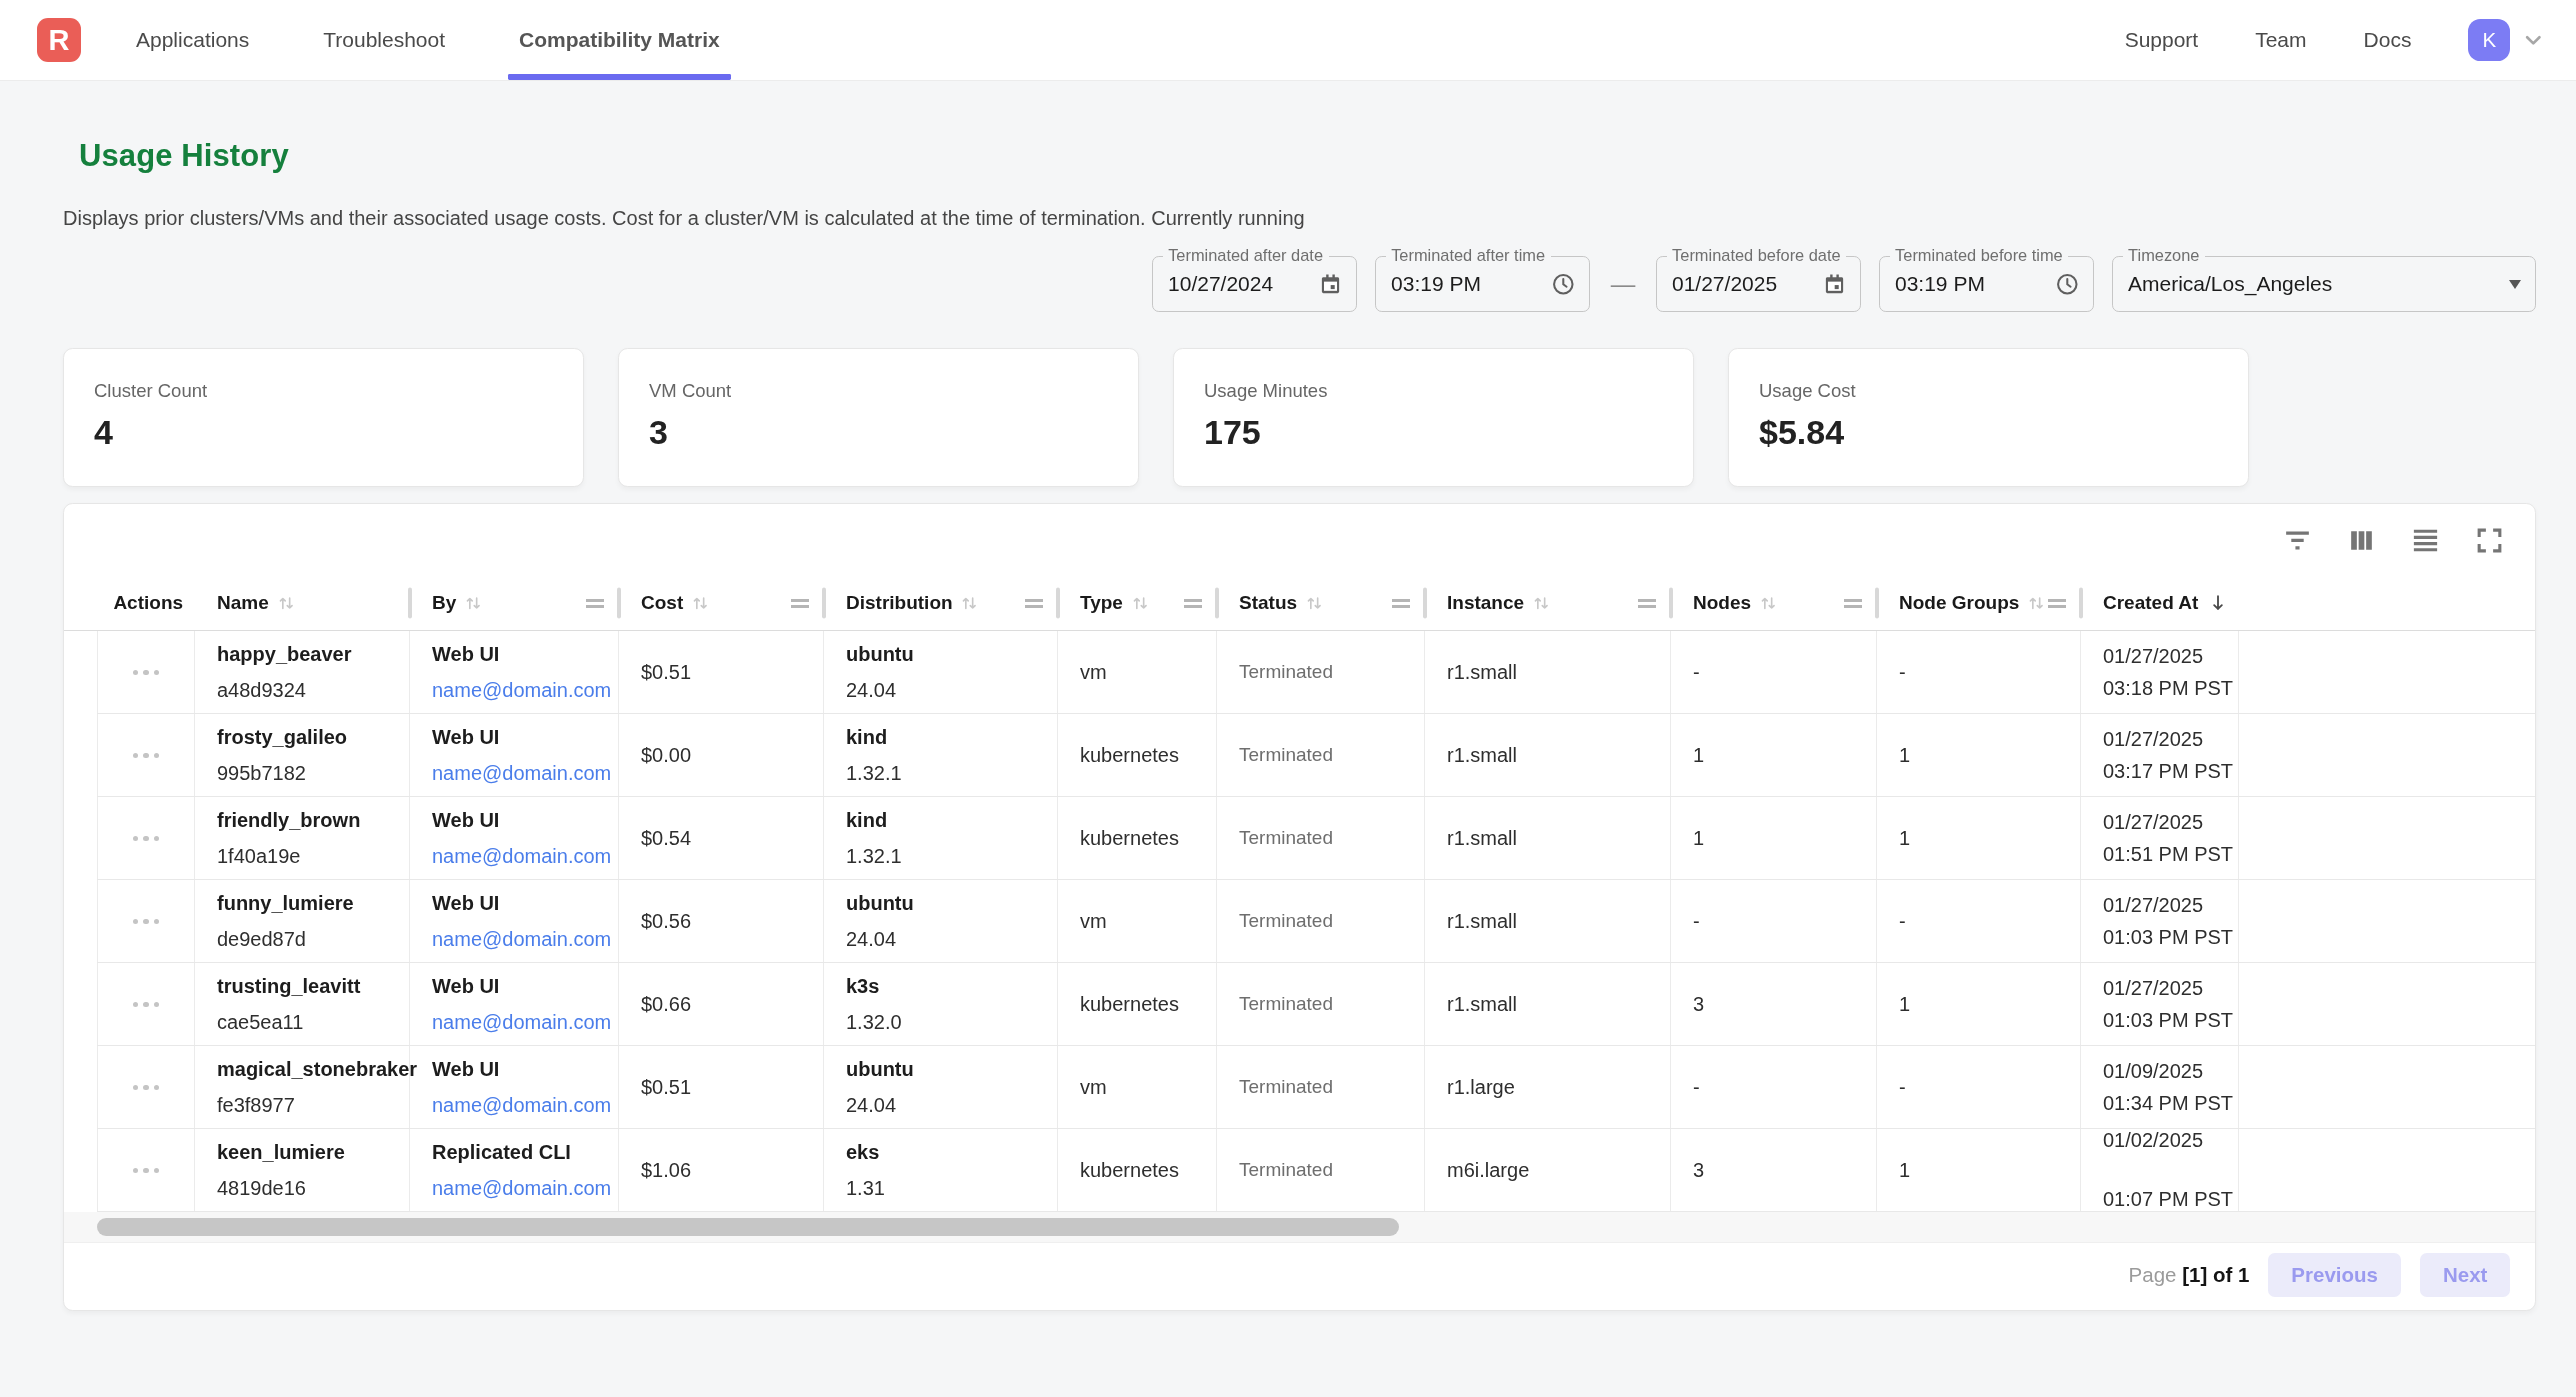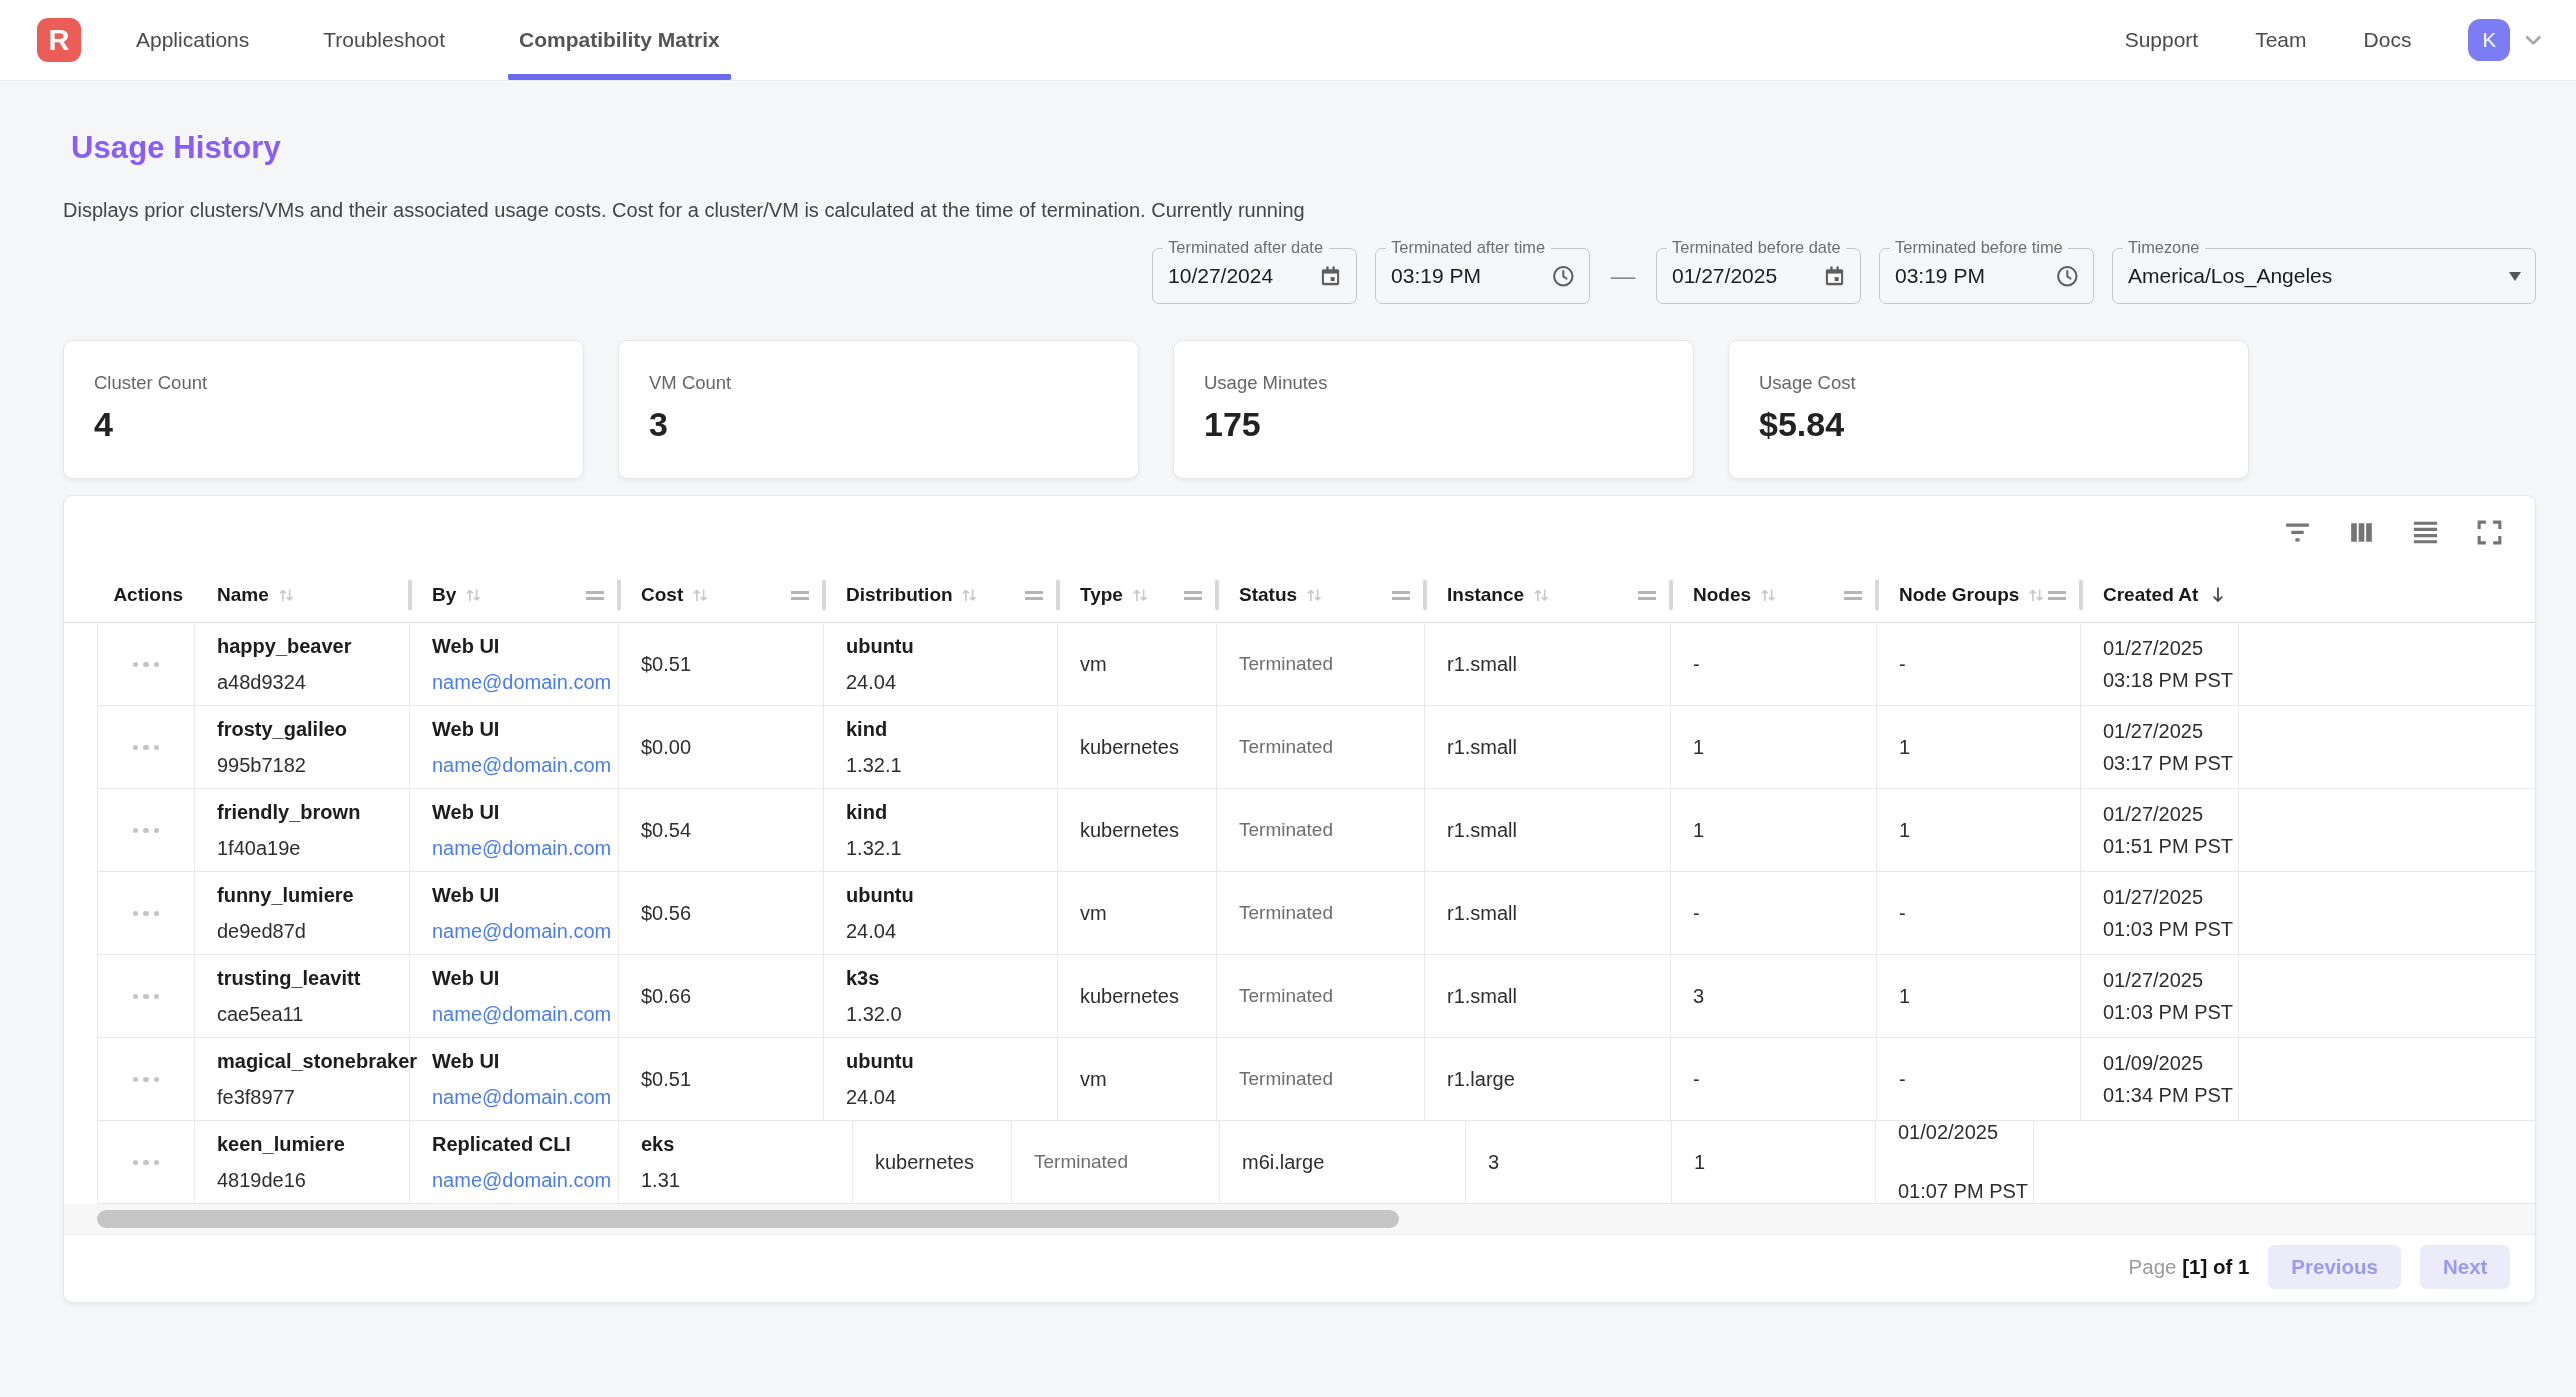--- a/index.html
+++ b/index.html
@@ -26,21 +26,21 @@
             display:flex; align-items:center; justify-content:center; }
 
   
   .layout { display:flex; height:1317px; }
   .sidebar { width:287px; background:#333333; padding-top:31px; flex-shrink:0; }
   .side-item { height:63px; display:flex; align-items:center; padding-left:42px; font-size:21px; color:#C7CDD1; cursor:pointer; }
   .side-item.active { background:#4F4F4F; color:#FFFFFF; border-left:8.2px solid #E4534F; padding-left:34px; }
   .main { flex:1; padding:41px 40px 0 63px; }
 
   
-  .page-title { margin:8px; font-size:31px; font-weight:bold; color:#8b5cf6; letter-spacing:0.1px; }
+  .page-title { margin:16px; font-size:31px; font-weight:bold; color:#15803d; letter-spacing:0.1px; }
   .desc { margin-top:26px; font-size:20px; line-height:37px; color:#454545; }
   .desc a { color:#4A7DEA; }
 
   
   .filters { display:flex; justify-content:flex-end; align-items:center; gap:18px; margin-top:19px; }
   .field { position:relative; border:1.4px solid #C6C6C6; border-radius:6.8px; height:56px;
            display:flex; align-items:center; padding:0 13.7px 0 15px; cursor:pointer; }
   .field-label { position:absolute; top:-11px; left:9.6px; background:#F5F6F7; padding:0 5.5px; font-size:16.4px; color:#6F6F6F; white-space:nowrap; }
   .field-value { font-size:21px; color:#1C1C1C; }
   .field-icon { margin-left:auto; color:#5F5F5F; display:flex; padding-left:12.3px; }
@@ -594,20 +594,23 @@
               <span class="dot"></span>
             </div>
             <div class="td" style="width: 215px;">
               <span class="l1">keen_lumiere</span>
               <span class="l2">4819de16</span>
             </div>
             <div class="td" style="width: 209px;">
               <span class="l1">Replicated CLI</span>
               <a href="#" class="l2 link">name@domain.com</a>
             </div>
+            <div class="td" style="width: 205px;">
+              <span>$1.06</span>
+            </div>
             <div class="td" style="width: 234px;">
               <span class="l1">eks</span>
               <span class="l2">1.31</span>
             </div>
             <div class="td" style="width: 159px;">
               <span>kubernetes</span>
             </div>
             <div class="td muted" style="width: 208px;">
               <span>Terminated</span>
             </div>

